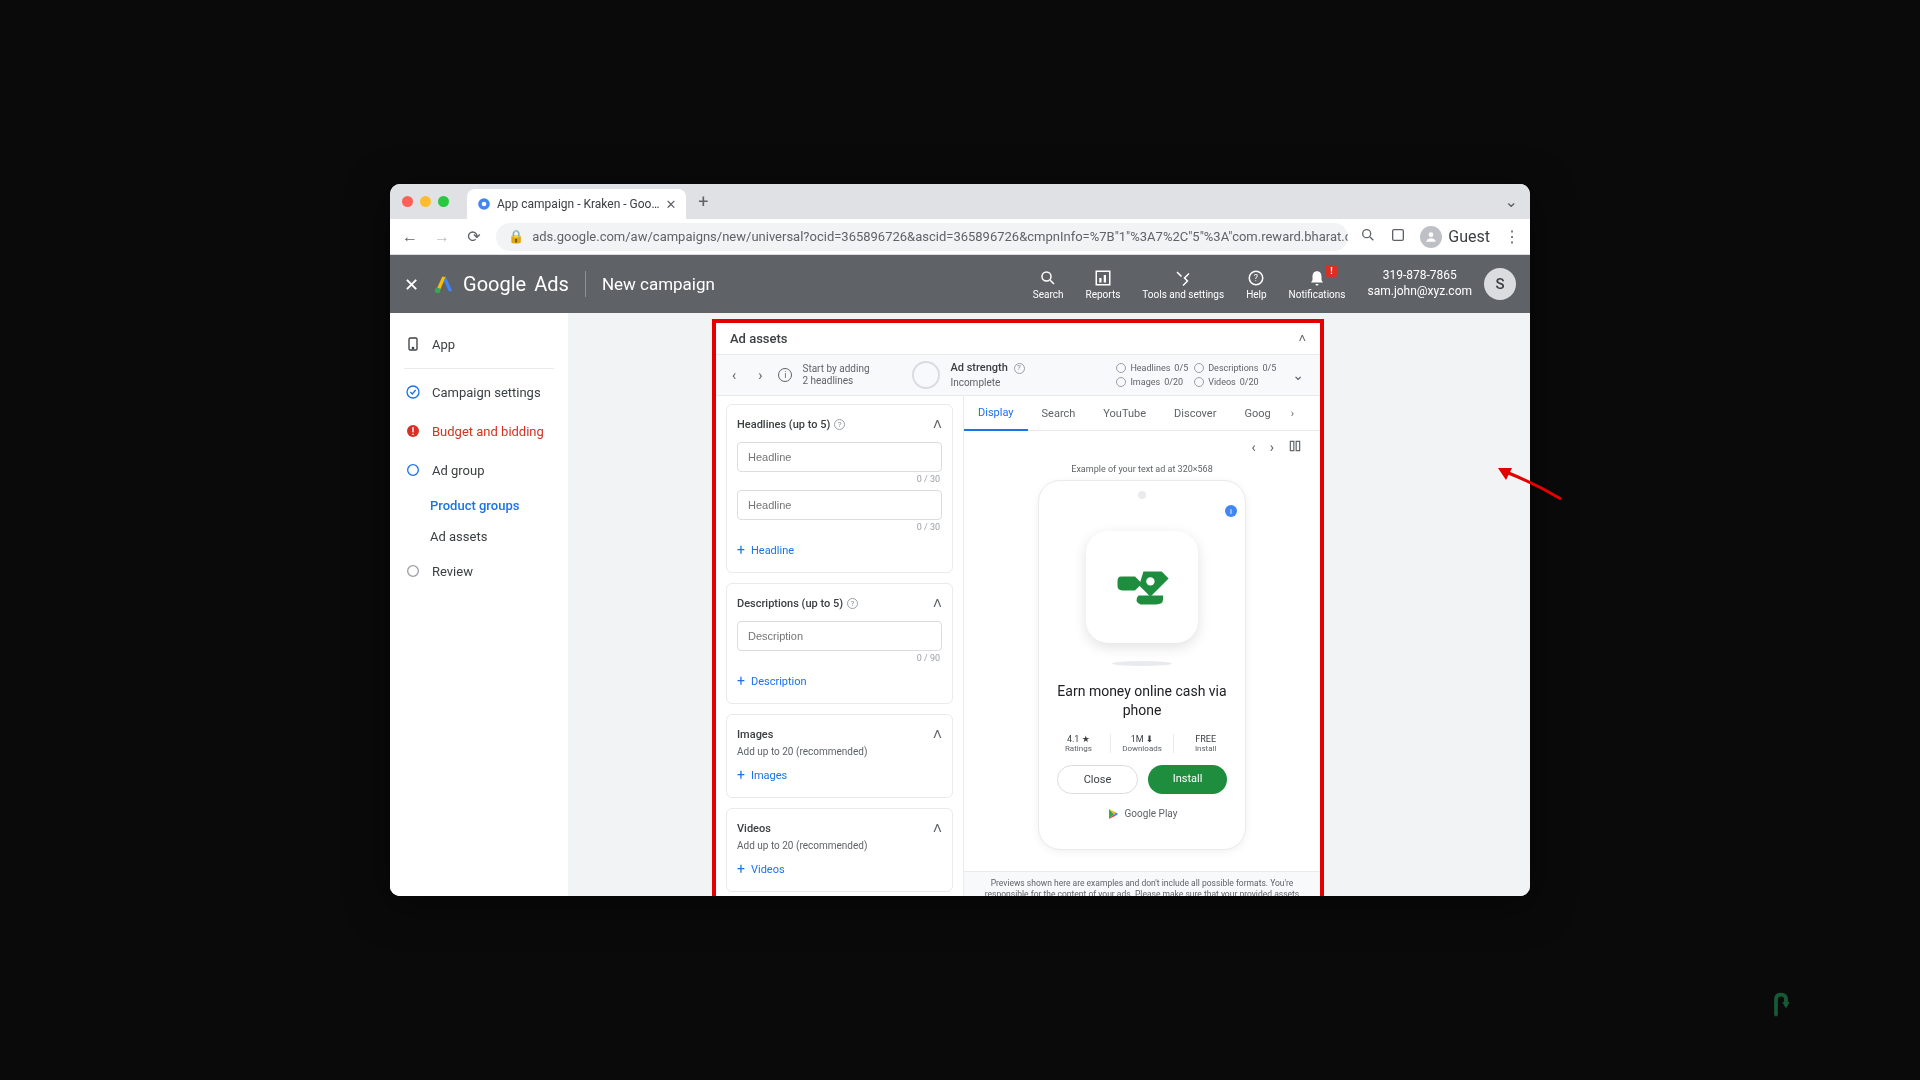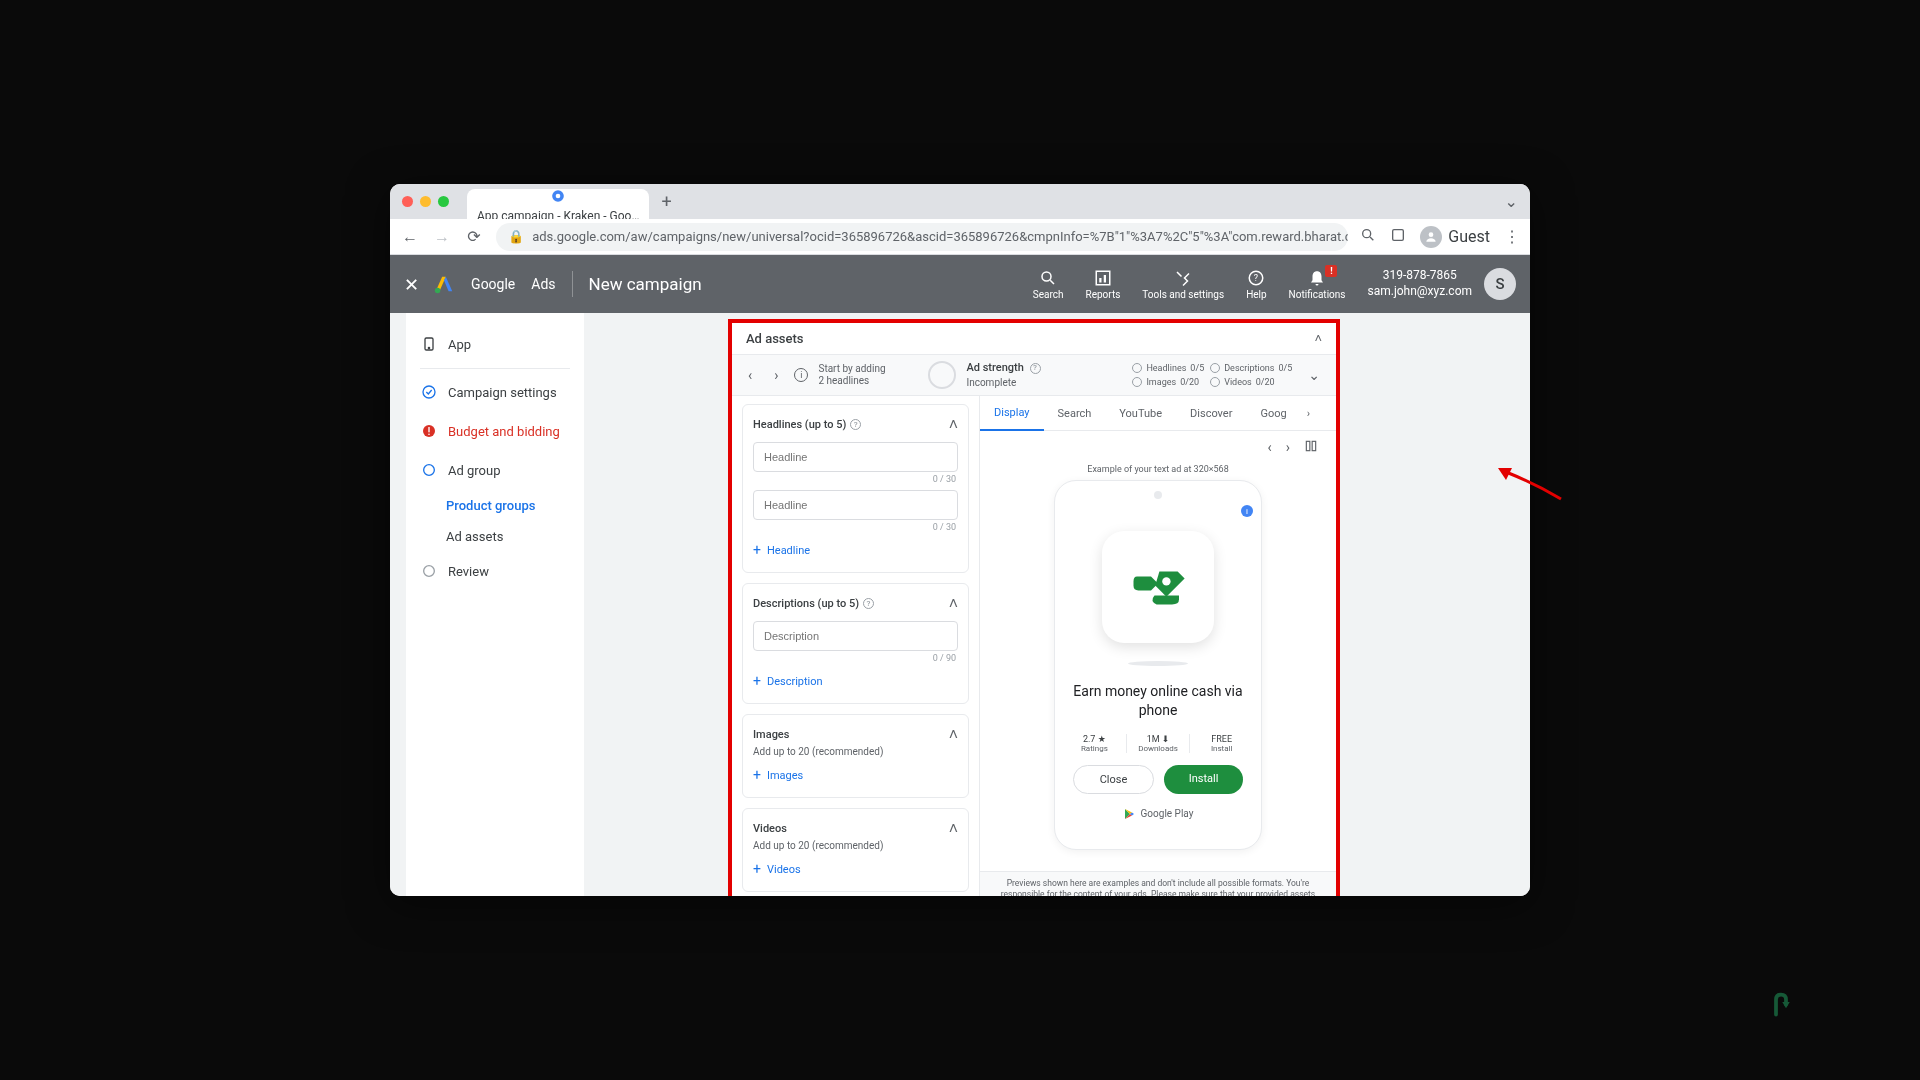--- a/index.html
+++ b/index.html
@@ -44,21 +44,20 @@
     height: 30px;
     border-radius: 8px 8px 0 0;
     display: flex;
     align-items: center;
     padding: 0 10px;
     font-size: 12px;
     color: #3c4043;
     gap: 6px;
     margin-top: 5px;
     min-width: 160px;
-    flex-direction: column;
   }
   .favicon {
     width: 14px; height: 14px;
     display: flex; align-items: center; justify-content: center;
   }
   .tab-close { color: #5f6368; font-size: 13px; cursor: pointer; }
   .new-tab { color: #5f6368; font-size: 18px; padding: 0 4px; cursor: pointer; }
   .tabbar-right { margin-left: auto; color: #5f6368; cursor: pointer; }
 
   
@@ -99,21 +98,21 @@
   
   .appbar {
     height: 58px;
     background: #5f6368;
     display: flex;
     align-items: center;
     color: #fff;
     padding: 0 14px;
   }
   .appbar-close { font-size: 18px; cursor: pointer; margin-right: 14px; }
-  .glogo { display: flex; align-items: center; gap: 16px; font-size: 14px; }
+  .glogo { display: flex; align-items: center; gap: 8px; font-size: 20px; }
   .glogo svg { width: 22px; height: 22px; }
   .ads-label { font-weight: 400; }
   .divider { width: 1px; height: 26px; background: rgba(255,255,255,.3); margin: 0 16px; }
   .page-title { font-size: 17px; font-weight: 400; }
   .appbar-right { margin-left: auto; display: flex; align-items: center; gap: 22px; }
   .appbar-icon {
     display: flex; flex-direction: column; align-items: center; font-size: 10px; gap: 2px;
     cursor: pointer; position: relative;
   }
   .appbar-icon svg { width: 18px; height: 18px; fill: #fff; }
@@ -123,21 +122,21 @@
     display: flex; align-items: center; justify-content: center; font-weight: bold;
   }
   .account-block { display: flex; align-items: center; gap: 12px; }
   .account-text { text-align: center; font-size: 12px; line-height: 1.3; }
   .account-avatar {
     width: 32px; height: 32px; border-radius: 50%; background: #dadce0; color: #3c4043;
     display: flex; align-items: center; justify-content: center; font-size: 15px; font-weight: 500;
   }
 
   
-  .main { flex: 1; display: flex; overflow: hidden; background: #f1f3f4; padding-left: 16px; }
+  .main { flex: 1; display: flex; overflow: hidden; background: #f1f3f4; }
   .sidebar {
     width: 178px; background: #fff; padding: 12px 0;
   }
   .side-item {
     display: flex; align-items: center; gap: 10px; padding: 10px 14px;
     font-size: 13px; color: #3c4043; cursor: pointer;
     border-bottom: 1px solid transparent;
   }
   .side-item.completed { color: #3c4043; }
   .side-item.error { color: #d93025; text-align: right; }
@@ -582,21 +581,21 @@
                     <path d="M20 35 Q15 35 15 42 L15 48 Q15 55 22 55 L40 55 L50 45 L40 35 Z" fill="#1e8e3e"></path>
                     <path d="M52 28 L78 28 L88 38 L62 64 L46 48 Z" fill="#1e8e3e"></path>
                     <circle cx="62" cy="42" r="6" fill="#fff"></circle>
                     <path d="M45 62 Q38 70 48 75 L70 75 Q80 75 80 68 L80 62 L60 62 Z" fill="#1e8e3e"></path>
                   </svg>
                 </div>
                 <div class="phone-shadow"></div>
                 <div class="app-title">Earn money online cash via phone</div>
                 <div class="stats-row">
                   <div class="stat">
-                      <div class="stat-val">2.7 ★</div>
+                      <div class="stat-val">4.1 ★</div>
                       <div>Ratings</div>
                     </div>
                   <div class="stat">
                       <div class="stat-val">1M ⬇</div>
                       <div>Downloads</div>
                     </div>
                   <div class="stat">
                       <div class="stat-val">FREE</div>
                       <div>Install</div>
                     </div>

